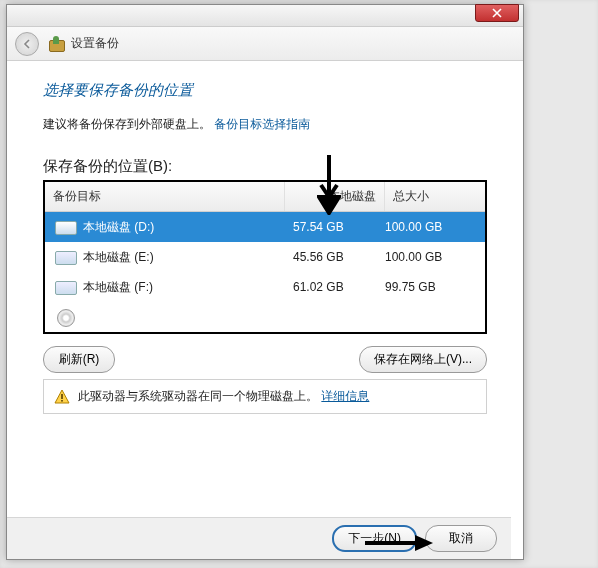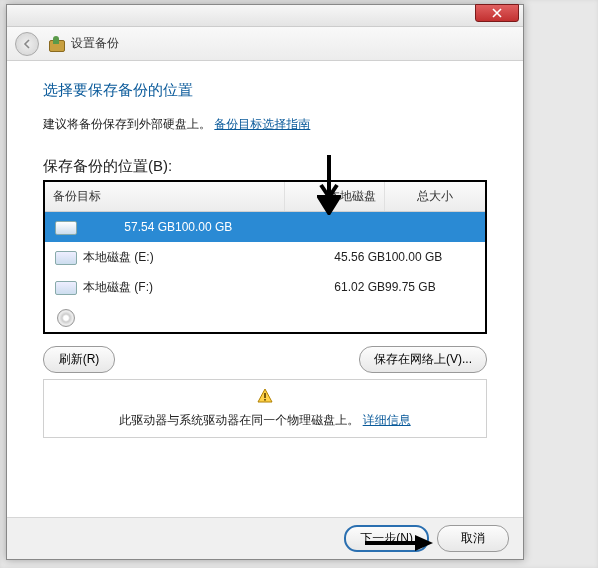--- a/index.html
+++ b/index.html
@@ -34,62 +34,62 @@
 .hdr-icon { width: 18px; height: 16px; margin-right: 6px; position: relative; }
 .hdr-icon::before {
   content: ""; position: absolute; left: 2px; bottom: 0; width: 14px; height: 10px;
   background: #c8a040; border-radius: 2px; border: 1px solid #8a6a20;
 }
 .hdr-icon::after {
   content: ""; position: absolute; left: 6px; top: 0; width: 6px; height: 8px;
   background: #5a9a4a; border-radius: 3px 3px 0 0;
 }
 .content { padding: 20px 36px 10px 36px; }
-h1 { color: #0a5a9a; font-size: 15px; font-weight: normal; margin-bottom: 16px; }
+h1 { color: #0a5a9a; font-size: 15px; font-weight: normal; margin-bottom: 16px; font-style: italic; }
 .subtitle { font-size: 12px; color: #222; margin-bottom: 24px; }
-.subtitle a { color: #0a5a9a; text-decoration: underline; cursor: pointer; }
+.subtitle a { color: #0a5a9a; cursor: pointer; }
 .section-label { font-size: 15px; color: #222; margin-bottom: 4px; }
 .table-wrap { border: 2px solid #000; background: #fff; }
 .thead {
   display: flex; background: linear-gradient(#fbfbfb,#ececec);
   border-bottom: 1px solid #d0d0d0; font-size: 12px; color: #333;
 }
 .thead > div { padding: 6px 8px; border-right: 1px solid #e0e0e0; }
 .col-target { flex: 1; font-family: Liberation Mono, monospace; }
 .col-free { width: 100px; text-align: right; }
-.col-total { width: 100px; text-align: center; border-right: none !important; }
+.col-total { width: 100px; text-align: left; border-right: none !important; }
 .row { display: flex; align-items: center; font-size: 12px; color: #222; padding: 6px 8px; cursor: pointer; }
 .row.selected { background: #2a8ad4; color: #fff; }
 .row .icon { width: 24px; height: 18px; margin-right: 6px; position: relative; }
 .disk-icon::before {
   content: ""; position: absolute; left: 2px; top: 3px; width: 20px; height: 12px;
   background: linear-gradient(#eef,#cde); border: 1px solid #8aa; border-radius: 2px;
 }
 .row.selected .disk-icon::before { background: linear-gradient(#fff,#cde); }
 .dvd-icon::before {
   content: ""; position: absolute; left: 4px; top: 1px; width: 16px; height: 16px;
   background: radial-gradient(circle, #fff 20%, #ccc 35%, #eee 60%, #bbb 100%);
   border-radius: 50%; border: 1px solid #999;
 }
 .row .name { flex: 1; }
-.row .free { width: 92px; text-align: right; }
+.row .free { width: 92px; text-align: left; }
 .row .total { width: 92px; }
 .button-row { margin-top: 12px; display: flex; justify-content: space-between; }
 .win-btn {
   font-size: 12px; padding: 4px 14px; background: linear-gradient(#fcfcfc,#e8e8e8);
   border: 1px solid #9a9a9a; border-radius: 13px; cursor: pointer; min-width: 72px;
 }
 .warning-box {
   margin-top: 6px; border: 1px solid #d0d0d0; padding: 8px 10px;
-  font-size: 12px; color: #222; display: flex; align-items: center; gap: 8px; flex-direction: column;
+  font-size: 12px; color: #222; display: flex; align-items: center; gap: 8px;
 }
 .warn-icon { width: 16px; height: 16px; }
 .warning-box a { color: #0a5a9a; text-decoration: underline; cursor: pointer; }
 .footer {
-  position: absolute; left: 0; right: 0; bottom: 0; height: 42px;
+  position: absolute; left: 0; right: 12px; bottom: 0; height: 42px;
   background: #f0f0f0; border-top: 1px solid #d6d6d6;
   display: flex; justify-content: flex-end; align-items: center; padding: 0 14px; gap: 8px;
 }
 .footer .win-btn.primary { border: 2px solid #2a6fb0; padding: 3px 14px; }
 
 .arrow1 {
   position: absolute; left: 310px; top: 150px; width: 24px; height: 60px; pointer-events: none;
 }
 .arrow2 {
   position: absolute; left: 358px; top: 528px; width: 70px; height: 20px; pointer-events: none;
@@ -132,20 +132,21 @@
 
     <div class="table-wrap">
       <div class="thead">
         <div class="col-target">备份目标</div>
         <div class="col-free">本地磁盘</div>
         <div class="col-total">总大小</div>
       </div>
       <div id="drive-rows">
           <div class="row selected">
             <span class="icon disk-icon"></span>
+            <span class="name">本地磁盘 (D:)</span>
             <span class="free">57.54 GB</span>
             <span class="total">100.00 GB</span>
           </div>
           <div class="row">
             <span class="icon disk-icon"></span>
             <span class="name">本地磁盘 (E:)</span>
             <span class="free">45.56 GB</span>
             <span class="total">100.00 GB</span>
           </div>
           <div class="row">

